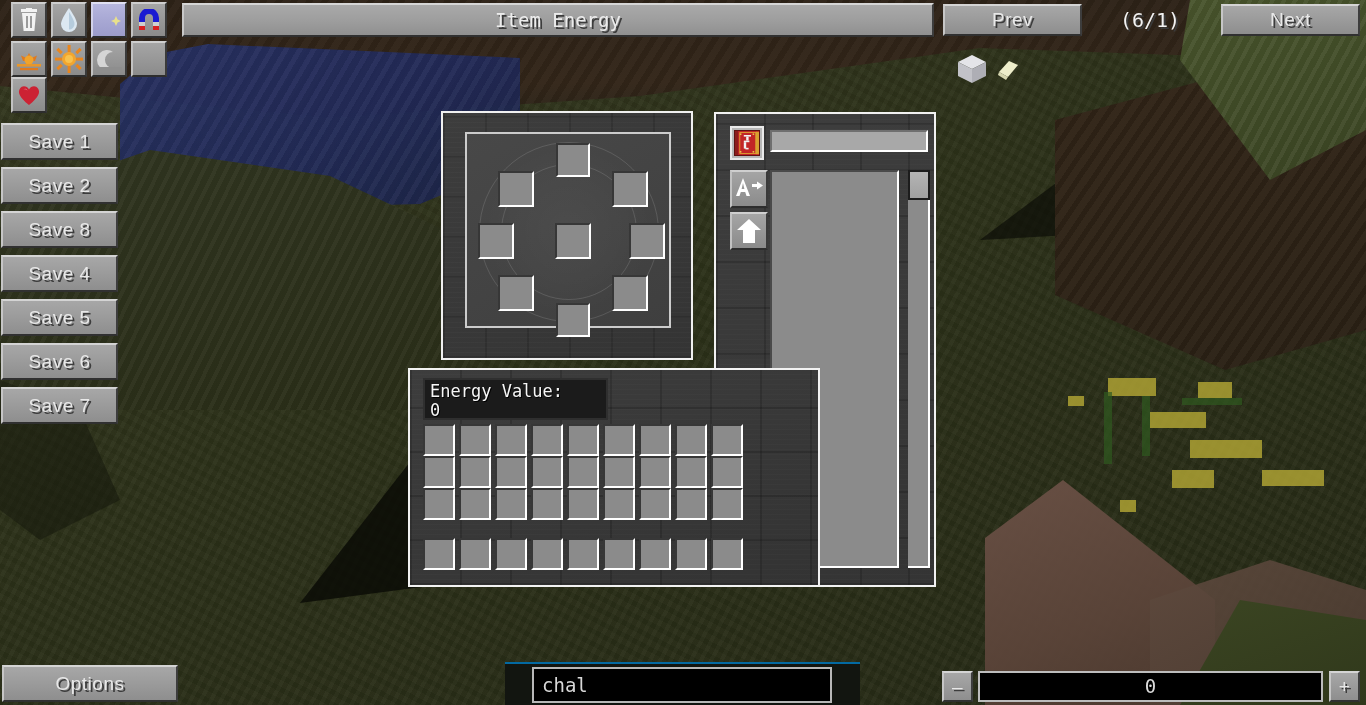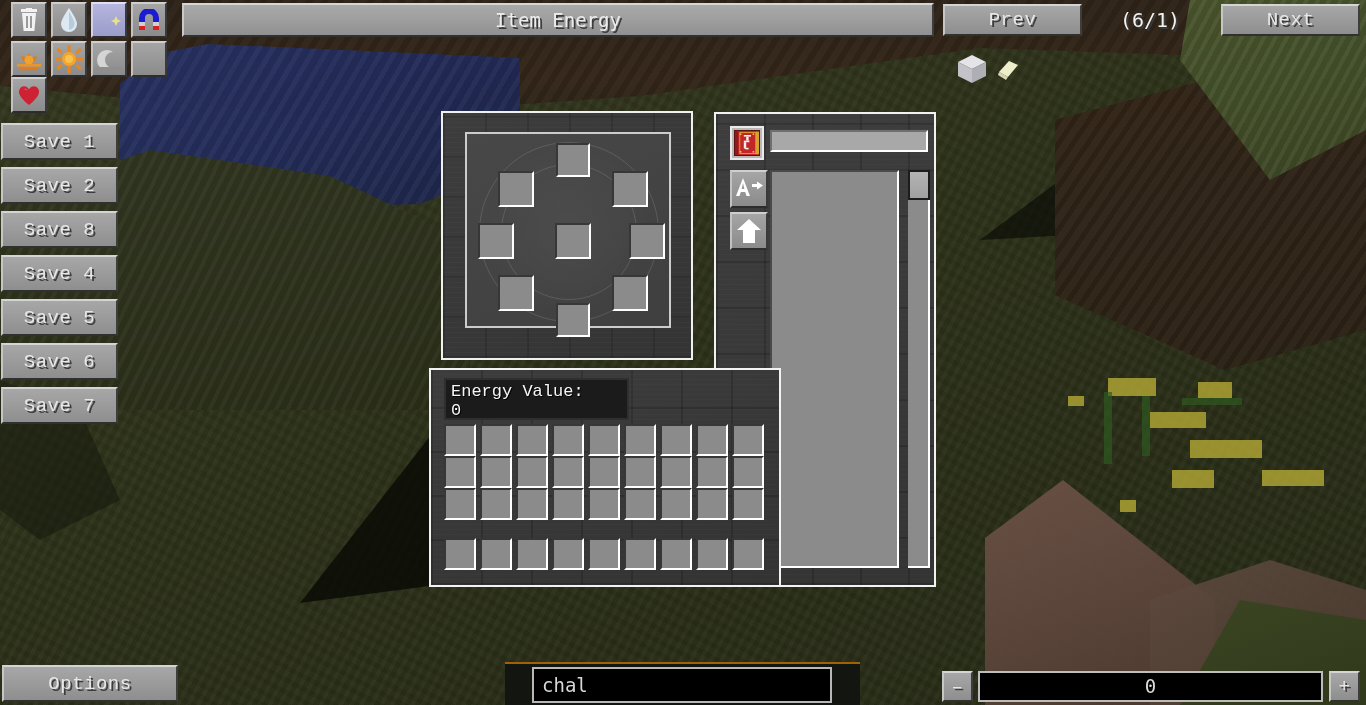--- a/index.html
+++ b/index.html
@@ -98,21 +98,21 @@
     background: linear-gradient(180deg, #a7a7a7 0%, #9c9c9c 45%, #8e8e8e 100%);
     border-top: 2px solid #d4d4d4;
     border-left: 2px solid #c6c6c6;
     border-right: 2px solid #3d3d3d;
     border-bottom: 2px solid #303030;
     color: #e8e8e8;
     text-shadow: 2px 2px 0 #3c3c3c;
     display: flex; align-items: center; justify-content: center;
     font-size: 19px; letter-spacing: .5px;
     cursor: pointer; user-select: none;
-    font-family: Liberation Mono, monospace;
+    font-family: Liberation Sans, sans-serif;
   }
 
   .mc-icon-btn {
     background: linear-gradient(180deg, #a5a5a5 0%, #989898 50%, #8b8b8b 100%);
     border-top: 2px solid #cfcfcf;
     border-left: 2px solid #c2c2c2;
     border-right: 2px solid #3a3a3a;
     border-bottom: 2px solid #2d2d2d;
     display: flex; align-items: center; justify-content: center;
     cursor: pointer; position: absolute;
@@ -214,47 +214,46 @@
   .book-art { width: 100%; height: 100%; position: relative;
     background: linear-gradient(90deg, #8c1c1c 0 12%, #c22626 12% 88%, #a01e1e 88% 100%);
     border: 1px solid #5e1212; }
 
   
   #sort-btn { left: 14px; top: 56px; width: 38px; height: 38px; }
   #up-btn { left: 14px; top: 98px; width: 38px; height: 38px; }
 
   
   #inv-window {
-    left: 429px; top: 368px; width: 352px; height: 219px;
+    left: 408px; top: 368px; width: 412px; height: 219px;
     border: 2px solid #f2f2f2;
     background:
       repeating-linear-gradient(0deg, rgba(0,0,0,0.16) 0px, rgba(0,0,0,0.16) 2px, transparent 2px, transparent 44px),
       repeating-linear-gradient(90deg, rgba(0,0,0,0.16) 0px, rgba(0,0,0,0.16) 2px, transparent 2px, transparent 50px),
       repeating-linear-gradient(0deg, rgba(255,255,255,0.016) 0px, rgba(255,255,255,0.016) 1px, transparent 1px, transparent 5px),
       linear-gradient(160deg, #3d3d3d 0%, #333333 100%);
-    font-family: Liberation Mono, monospace;
   }
   #energy-box {
     position: absolute; left: 13px; top: 8px; width: 185px; height: 42px;
     background: #1b1b1b; border: 2px solid #2f2f2f;
     color: #f6f6f6; font-size: 17px; line-height: 19px; padding: 2px 5px;
     text-shadow: 1px 1px 0 #000;
   }
   .inv-grid { position: absolute; display: grid; grid-template-columns: repeat(9, 36px); }
   .inv-slot {
     width: 32px; height: 32px; background: #8b8b8b;
     border-top: 2px solid #373737; border-left: 2px solid #373737;
     border-right: 2px solid #ffffff; border-bottom: 2px solid #ffffff;
     cursor: pointer;
   }
 
   
   #search-wrap {
     position: absolute; left: 505px; top: 662px; width: 355px; height: 43px;
-    background: #121510; border-top: 2px solid #a16207;
+    background: #121510; border-top: 2px solid #0369a1;
   }
   #search-field {
     position: absolute; left: 27px; top: 3px; width: 300px; height: 36px;
     background: #000000; border: 2px solid #b8b8b8;
     color: #d8d8d8; font-size: 19px; padding: 5px 8px;
     font-family: "DejaVu Sans Mono", monospace;
     outline: none;
   }
   
   #minus-btn { position: absolute; left: 942px; top: 671px; width: 31px; height: 31px; }

